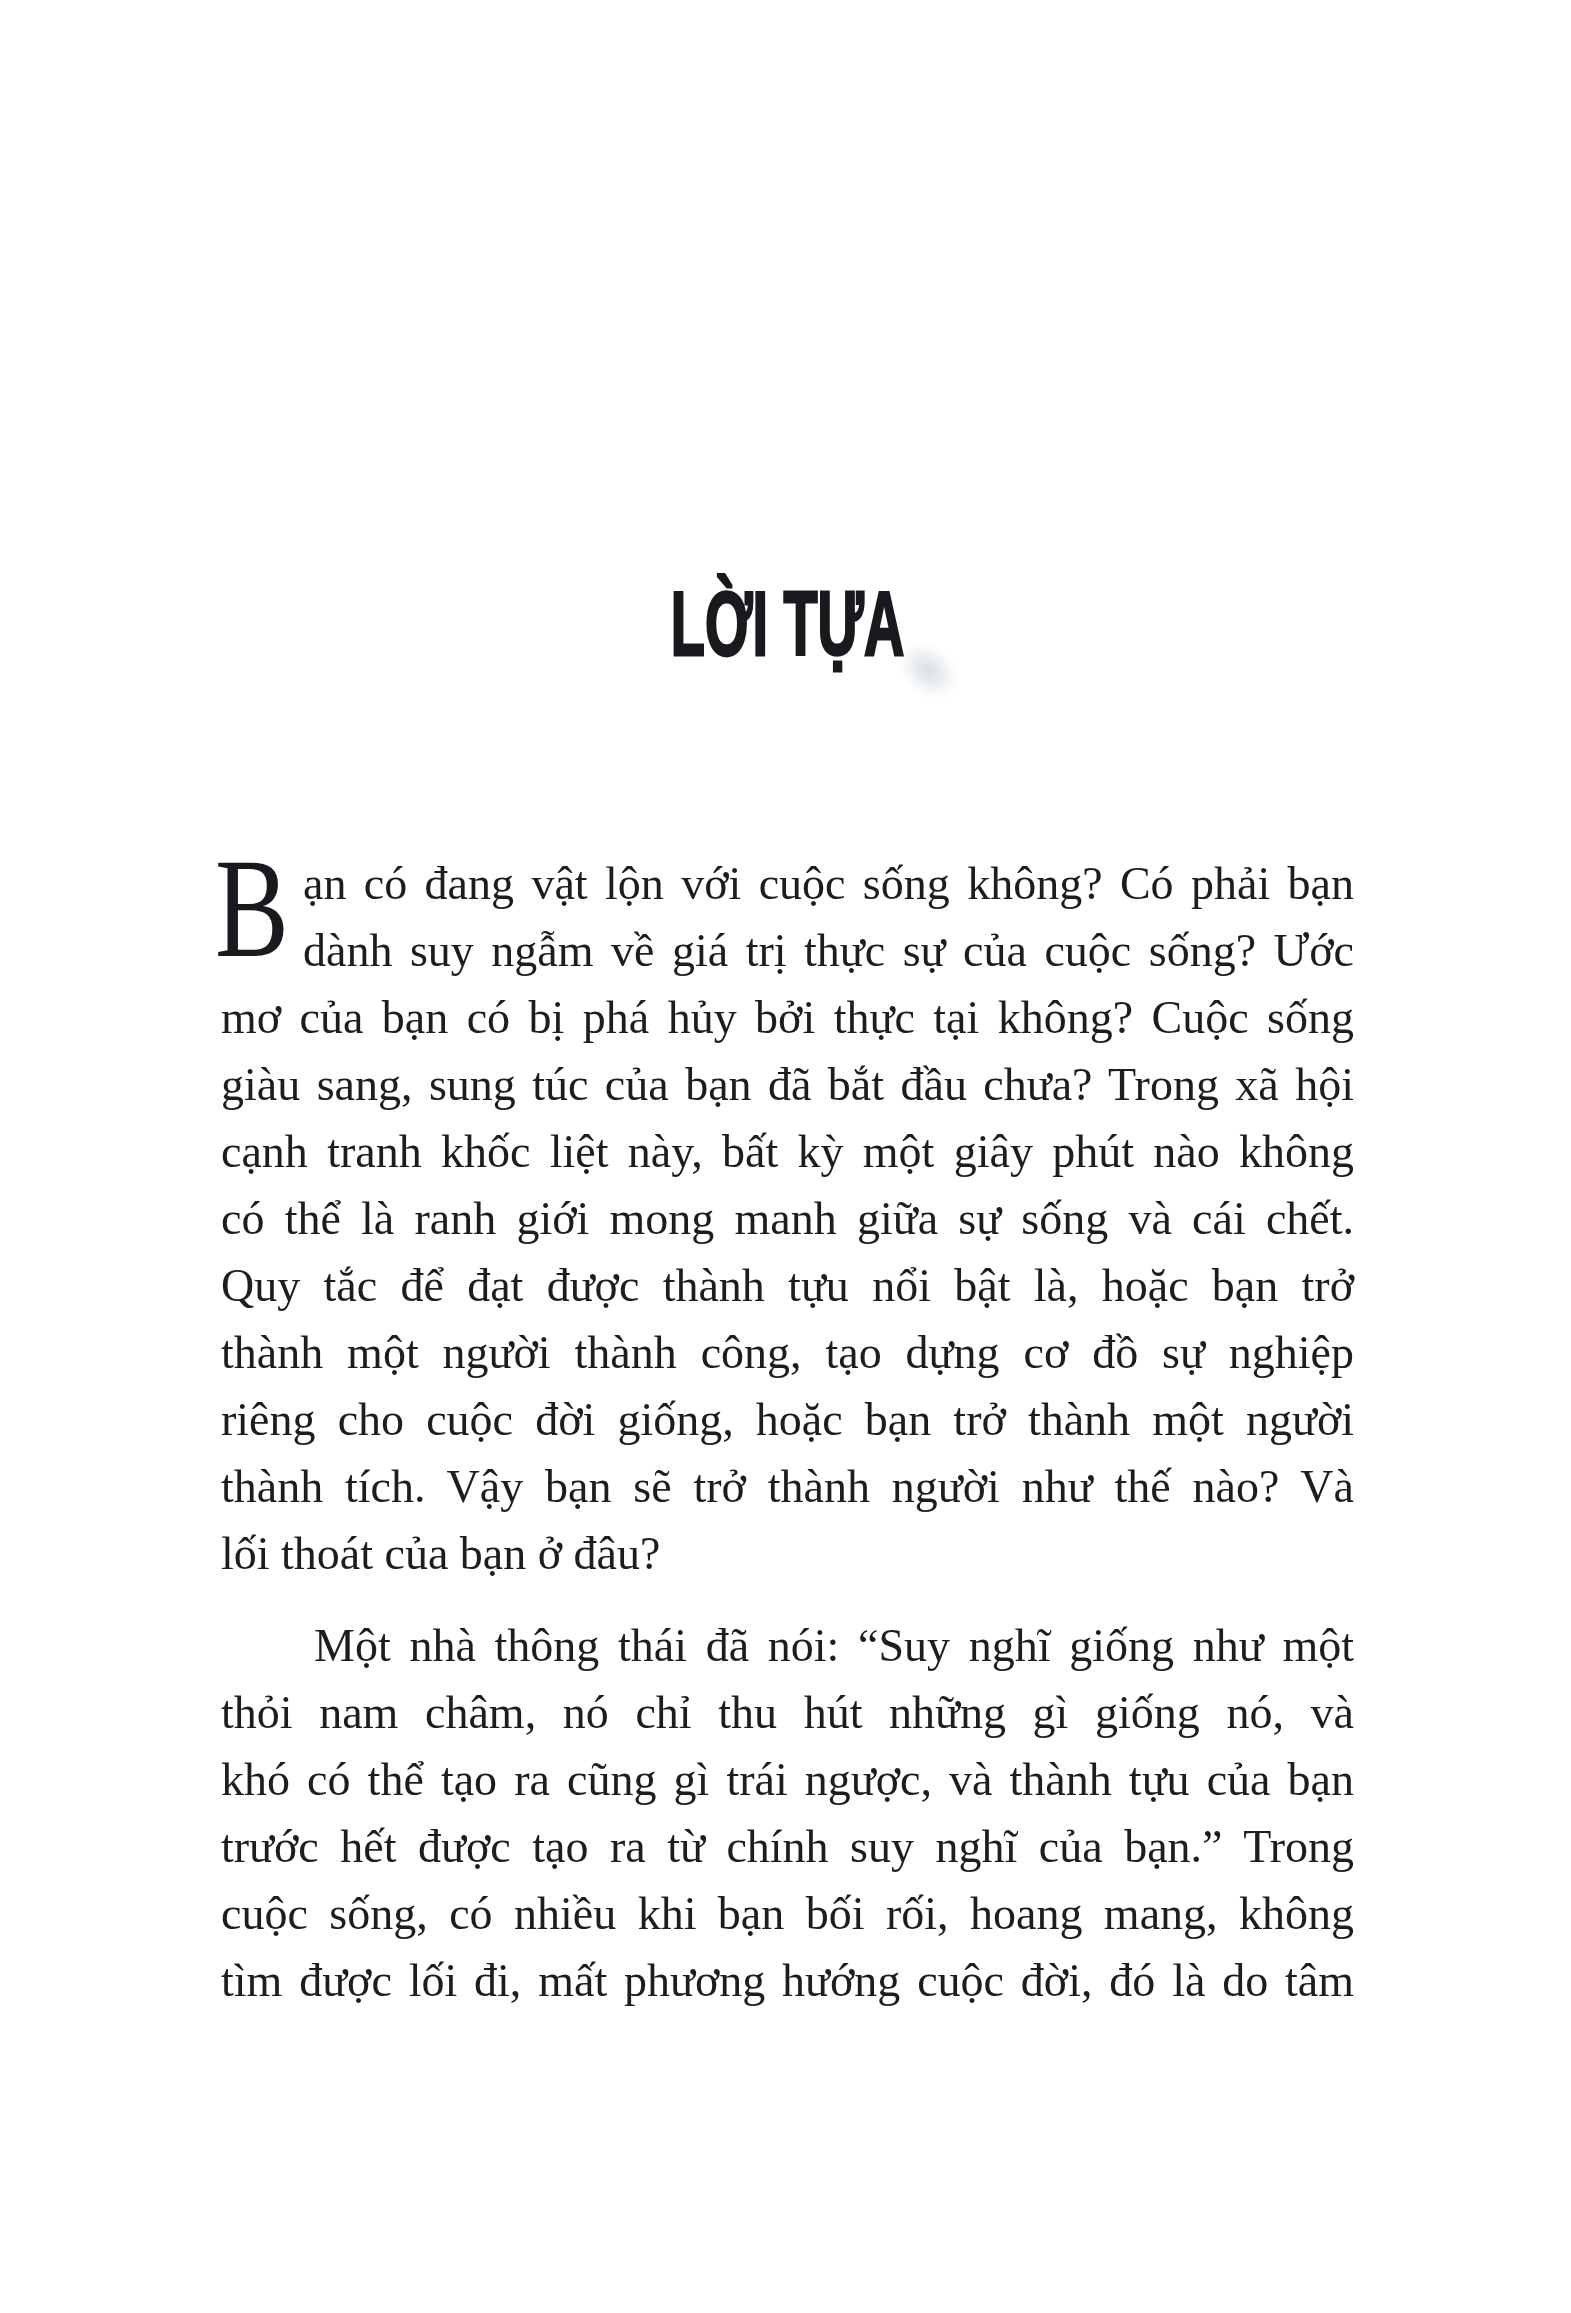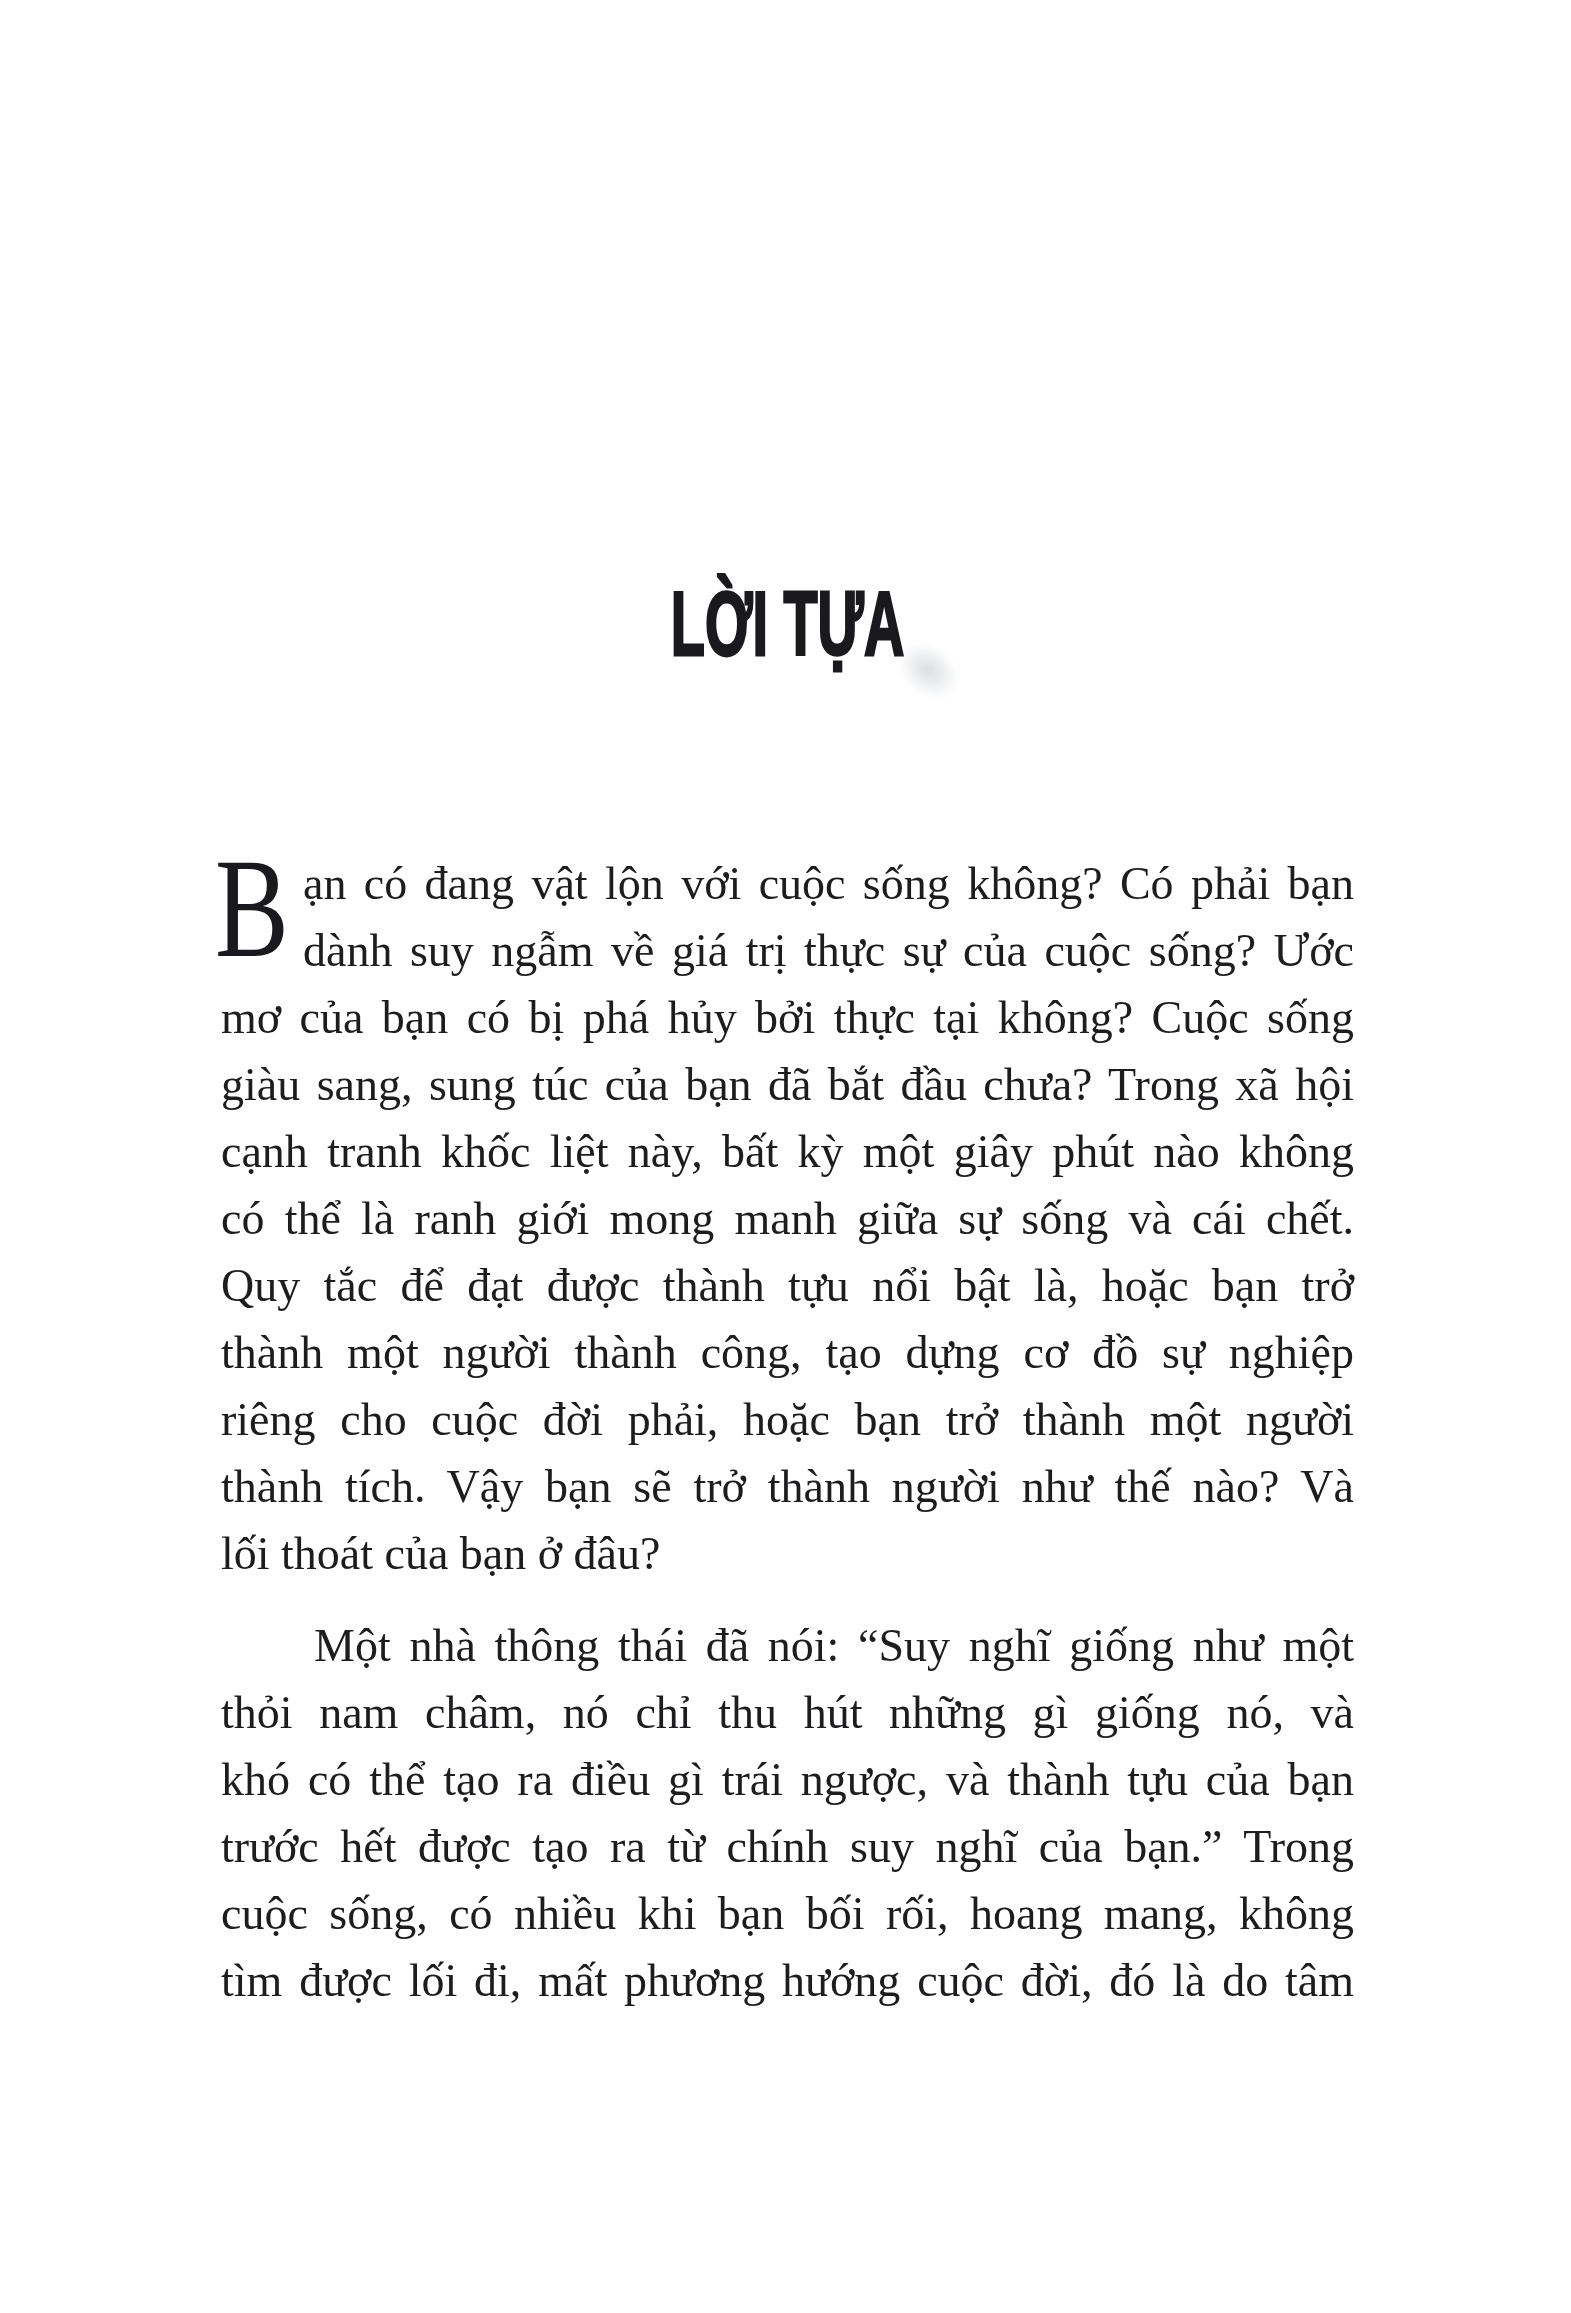--- a/index.html
+++ b/index.html
@@ -79,27 +79,27 @@
       <section class="para">
         <span class="dropcap">B</span>
         <div class="line dropcap-pad">ạn có đang vật lộn với cuộc sống không? Có phải bạn</div>
         <div class="line dropcap-pad">dành suy ngẫm về giá trị thực sự của cuộc sống? Ước</div>
         <div class="line">mơ của bạn có bị phá hủy bởi thực tại không? Cuộc sống</div>
         <div class="line">giàu sang, sung túc của bạn đã bắt đầu chưa? Trong xã hội</div>
         <div class="line">cạnh tranh khốc liệt này, bất kỳ một giây phút nào không</div>
         <div class="line">có thể là ranh giới mong manh giữa sự sống và cái chết.</div>
         <div class="line">Quy tắc để đạt được thành tựu nổi bật là, hoặc bạn trở</div>
         <div class="line">thành một người thành công, tạo dựng cơ đồ sự nghiệp</div>
-        <div class="line">riêng cho cuộc đời phải, hoặc bạn trở thành một người</div>
+        <div class="line">riêng cho cuộc đời giống, hoặc bạn trở thành một người</div>
         <div class="line">thành tích. Vậy bạn sẽ trở thành người như thế nào? Và</div>
         <div class="line last-left">lối thoát của bạn ở đâu?</div>
       </section>
       <section class="para">
         <div class="line indent">Một nhà thông thái đã nói: “Suy nghĩ giống như một</div>
         <div class="line">thỏi nam châm, nó chỉ thu hút những gì giống nó, và</div>
-        <div class="line">khó có thể tạo ra điều gì trái ngược, và thành tựu của bạn</div>
+        <div class="line">khó có thể tạo ra cũng gì trái ngược, và thành tựu của bạn</div>
         <div class="line">trước hết được tạo ra từ chính suy nghĩ của bạn.” Trong</div>
         <div class="line">cuộc sống, có nhiều khi bạn bối rối, hoang mang, không</div>
         <div class="line">tìm được lối đi, mất phương hướng cuộc đời, đó là do tâm</div>
       </section>
     </div>
 </div>
 
 
 </body></html>

